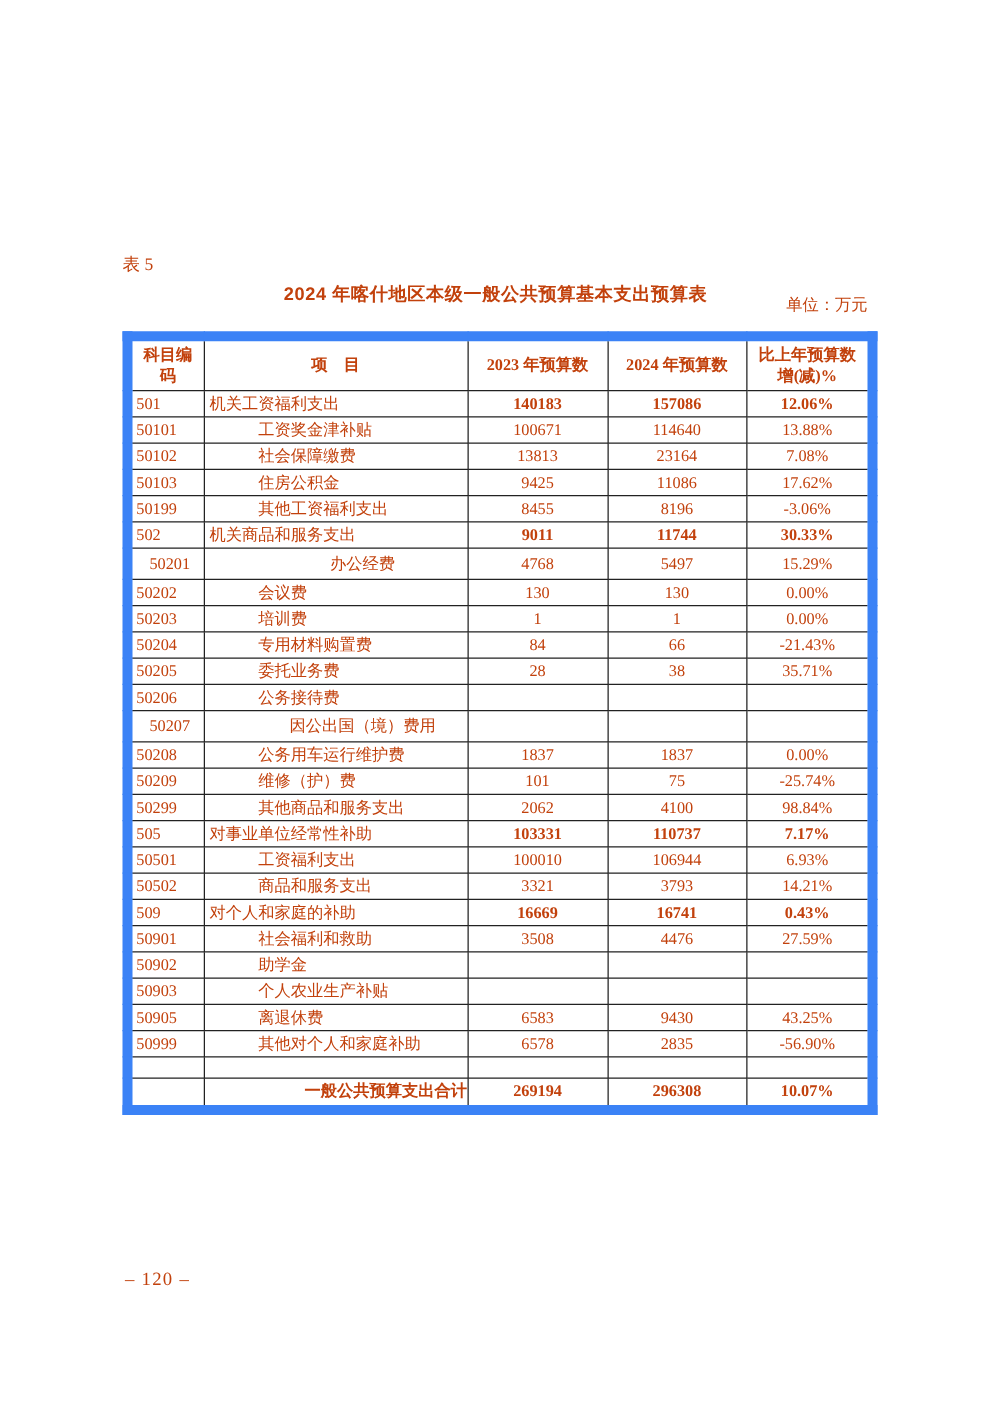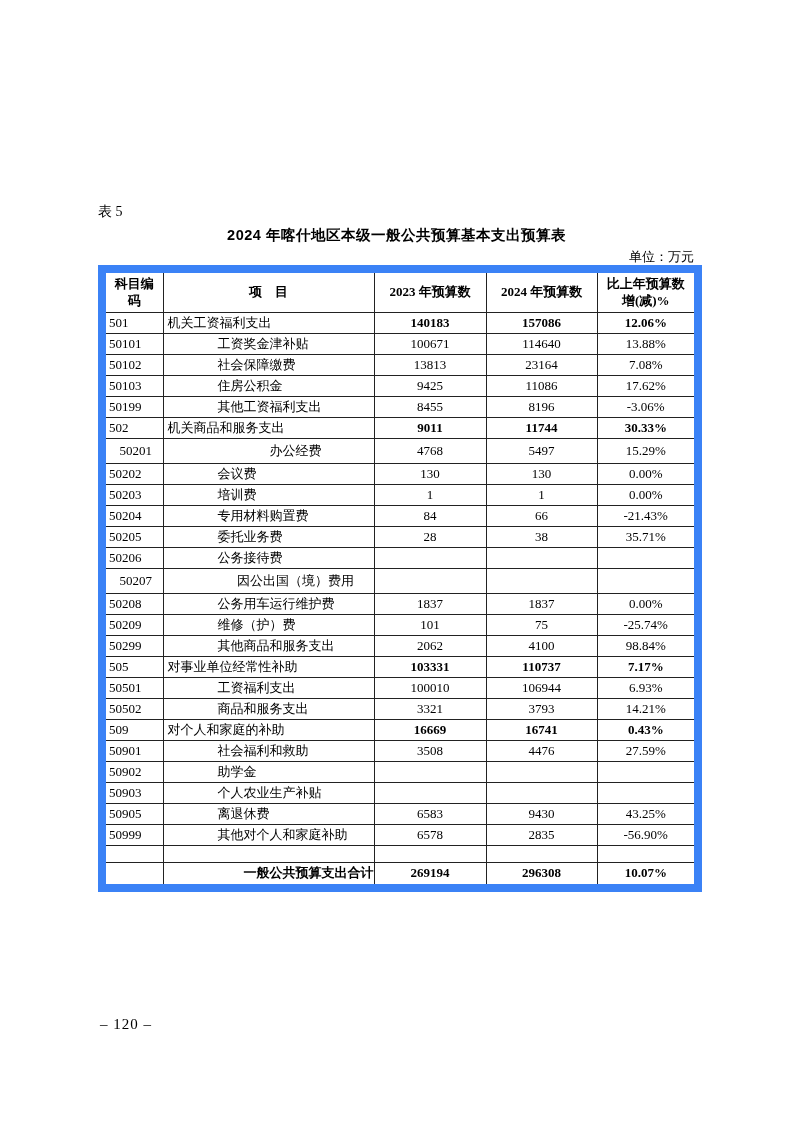--- a/index.html
+++ b/index.html
@@ -1,21 +1,21 @@
 <!DOCTYPE html>
 <html><head>
 <meta charset="utf-8">
 <style>
   html, body { margin: 0; padding: 0; background: #ffffff; }
   .sheet {
     position: relative;
     width: 793px;
     height: 1122px;
     background: #ffffff;
-    color: #000000;
+    color: #c2410c;
     font-family: "Liberation Serif", "DejaVu Serif", serif;
     overflow: hidden;
   }
   .table-label {
     position: absolute;
     left: 98px;
     top: 203px;
     font-size: 14px;
   }
   .doc-title {
@@ -25,21 +25,21 @@
     top: 226px;
     text-align: center;
     font-family: "Liberation Sans", "DejaVu Sans", sans-serif;
     font-weight: bold;
     font-size: 14.5px;
     letter-spacing: 0.5px;
   }
   .unit-note {
     position: absolute;
     right: 99px;
-    top: 248px;
+    top: 235px;
     font-size: 13px;
   }
   table.budget-table {
     position: absolute;
     left: 98px;
     top: 265px;
     width: 596px;
     border-collapse: collapse;
     table-layout: fixed;
     font-size: 13px;
@@ -57,21 +57,21 @@
     height: 39px;
     text-align: center;
     line-height: 1.3;
     white-space: normal;
     padding: 0 3px;
   }
   .budget-table td { height: 20px; line-height: 1.1; }
   td.code { text-align: left; padding-left: 3px; }
   td.item { text-align: left; margin-top: 16px; }
   td.item.top { padding-left: 4px; }
-  td.item.sub { padding-left: 54px; }
+  td.item.sub { padding-left: 43px; }
   td.num { text-align: center; }
   tr.parent td.num { font-weight: bold; }
   tr.tall td { height: 24px; text-align: center; }
   tr.spacer-row td { height: 16px; }
   tr.total-row td { height: 21px; font-weight: bold; }
   tr.total-row td.item { text-align: right; padding-left: 0; }
   .page-number {
     position: absolute;
     left: 100px;
     top: 1016px;

